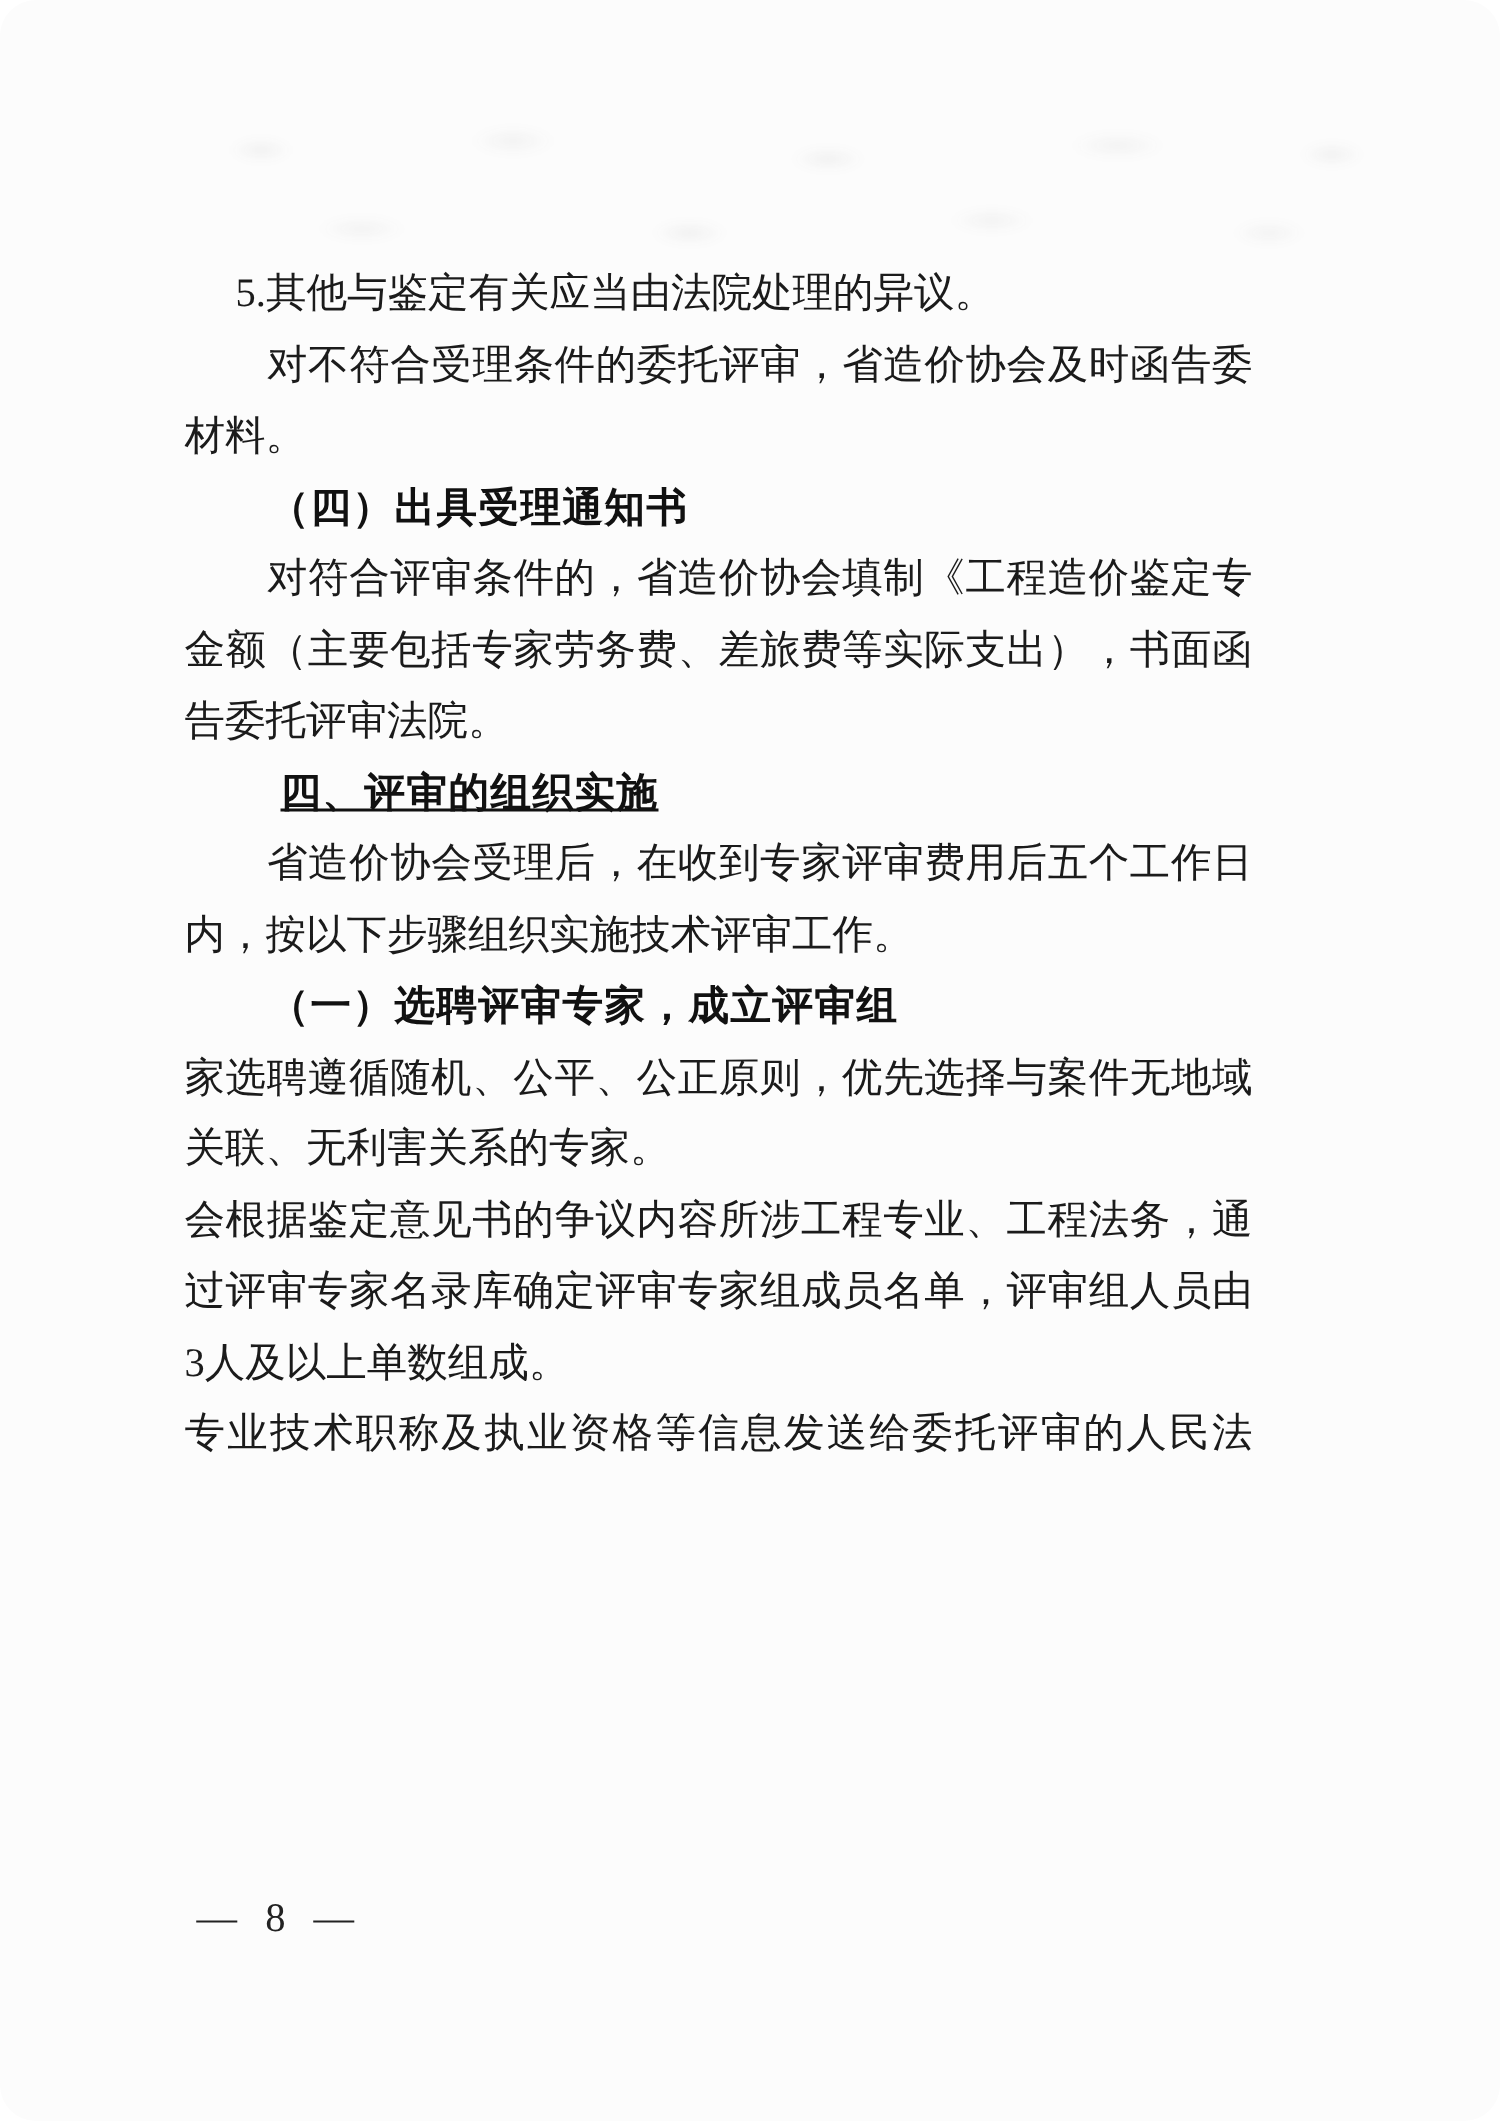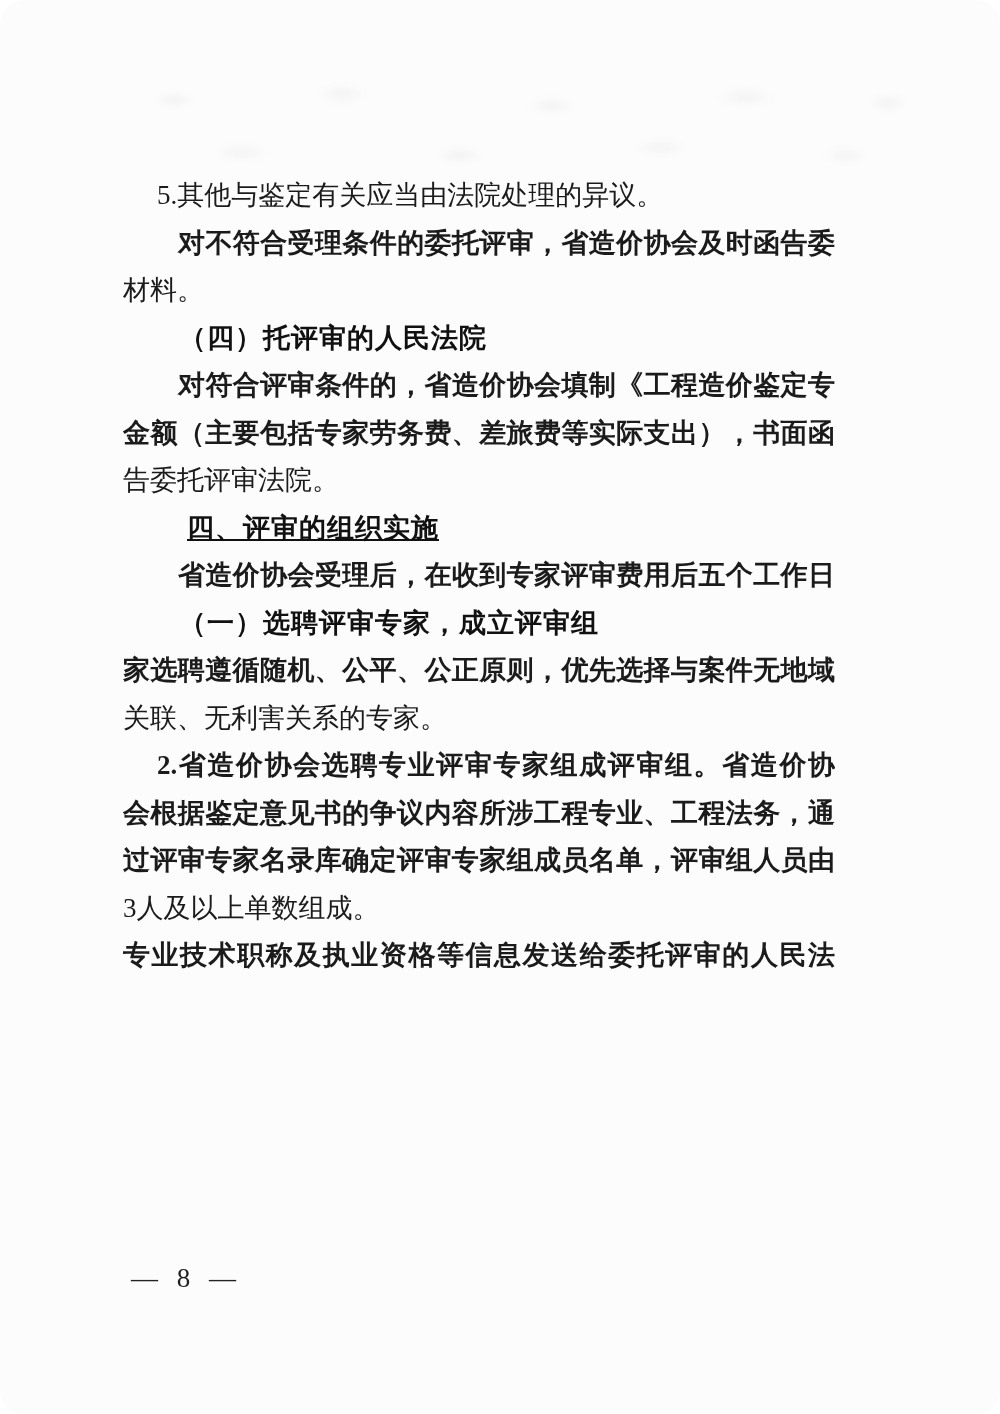--- a/index.html
+++ b/index.html
@@ -50,21 +50,20 @@
   .line {
     font-size: 27px;
     line-height: 47.5px;
     height: 47.5px;
     overflow: hidden;
   }
   
   .justify {
     text-align: justify;
     text-align-last: justify;
-    font-weight: bold;
   }
   
   .indent-para { padding-left: 55px; }
   
   .indent-item { padding-left: 34px; }
   
   .heading {
     font-family: "Liberation Sans", "DejaVu Sans", sans-serif;
     font-weight: bold;
     color: #111;
@@ -88,30 +87,30 @@
 
 <div class="page">
 
   <div class="scan-artifact artifact-band-1"></div>
   <div class="scan-artifact artifact-band-2"></div>
 
   <div class="content">
     <div class="line indent-item">5.其他与鉴定有关应当由法院处理的异议。</div>
     <div class="line indent-para justify">对不符合受理条件的委托评审，省造价协会及时函告委</div>
     <div class="line">材料。</div>
-    <div class="line heading">（四）托评审的人民法院</div>
+    <div class="line heading">（四）出具受理通知书</div>
     <div class="line indent-para justify">对符合评审条件的，省造价协会填制《工程造价鉴定专</div>
     <div class="line justify">金额（主要包括专家劳务费、差旅费等实际支出），书面函</div>
     <div class="line">告委托评审法院。</div>
     <div class="line heading heading-numbered">四、评审的组织实施</div>
     <div class="line indent-para justify">省造价协会受理后，在收到专家评审费用后五个工作日</div>
+    <div class="line">内，按以下步骤组织实施技术评审工作。</div>
     <div class="line heading">（一）选聘评审专家，成立评审组</div>
     <div class="line justify">家选聘遵循随机、公平、公正原则，优先选择与案件无地域</div>
     <div class="line">关联、无利害关系的专家。</div>
-    <div class="line indent-item justify">2.省造价协会选聘专业评审专家组成评审组。省造价协</div>
     <div class="line justify">会根据鉴定意见书的争议内容所涉工程专业、工程法务，通</div>
     <div class="line justify">过评审专家名录库确定评审专家组成员名单，评审组人员由</div>
     <div class="line">3人及以上单数组成。</div>
     <div class="line justify">专业技术职称及执业资格等信息发送给委托评审的人民法</div>
   </div>
 
   <div class="page-number">— 8 —</div>
 
 </div>
 

